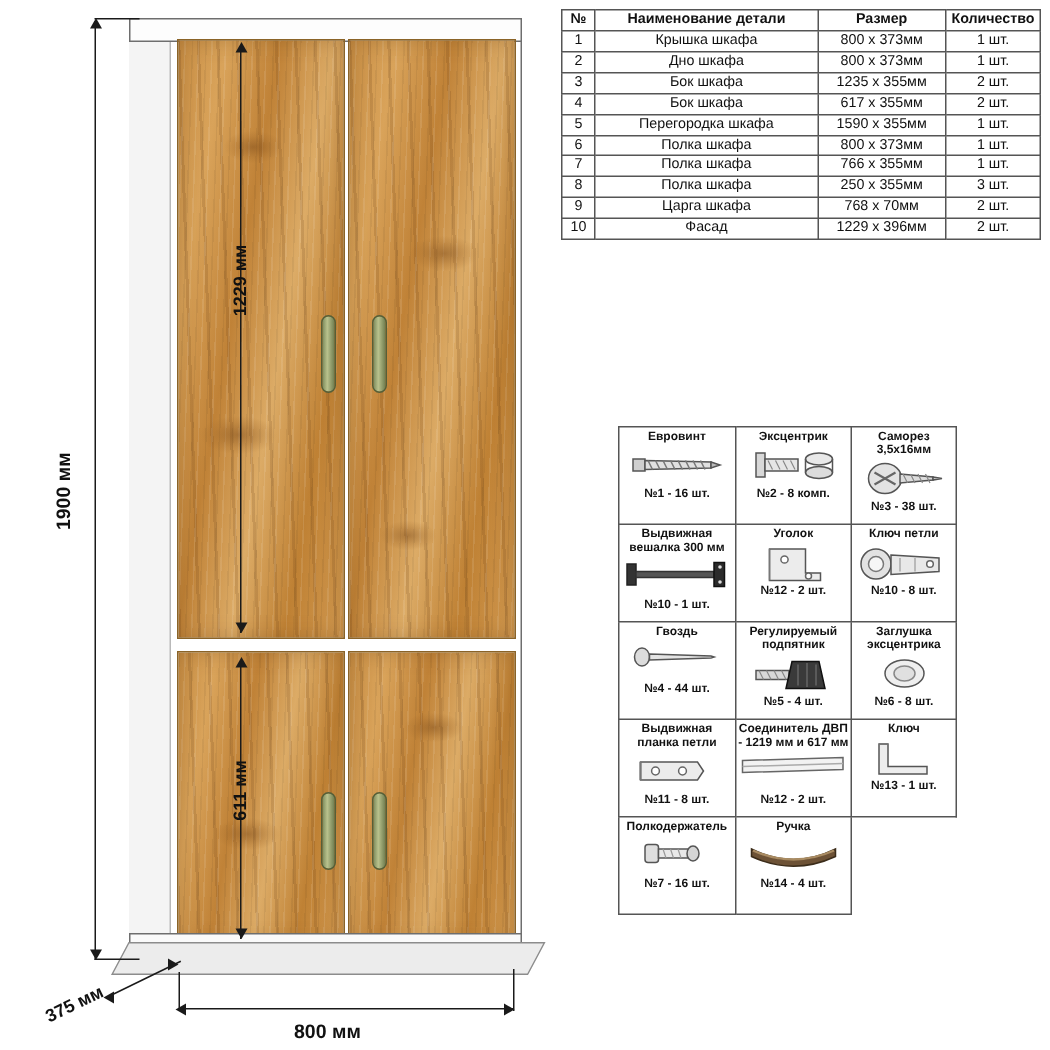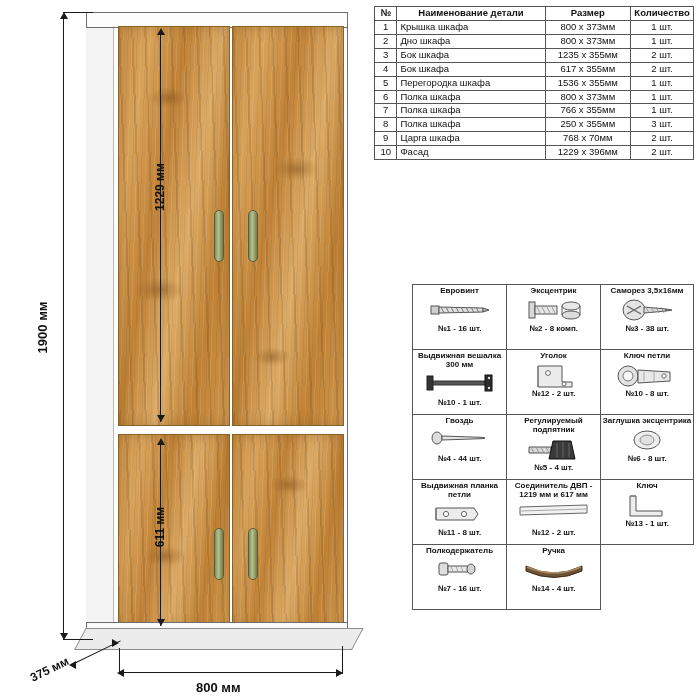--- a/index.html
+++ b/index.html
@@ -200,30 +200,30 @@
     padding: 1px 3px;
     vertical-align: middle;
     line-height: 1.15;
   }
   .parts-table th {
     font-weight: bold;
     text-align: center;
     font-size: 9.5px;
   }
   .col-num   { width: 16px; text-align: center; }
-  .col-name  { width: 150px; text-align: left; }
+  .col-name  { width: 150px; text-align: center; }
   .col-size  { width: 84px; text-align: center; }
   .col-qty   { width: 56px; text-align: center; }
 
   
   .hw-grid {
     position: absolute;
     left: 412px;
     top: 284px;
-    width: 282px;
+    width: 226px;
     border-collapse: collapse;
     font-size: 8px;
     color: #111;
   }
   .hw-grid td {
     border: 1px solid #555;
     width: 94px;
     height: 60px;
     padding: 2px 1px;
     text-align: center;
@@ -347,21 +347,21 @@
       </tr>
       <tr>
         <td class="col-num">4</td>
         <td class="col-name">Бок шкафа</td>
         <td class="col-size">617 х 355мм</td>
         <td class="col-qty">2 шт.</td>
       </tr>
       <tr>
         <td class="col-num">5</td>
         <td class="col-name">Перегородка шкафа</td>
-        <td class="col-size">1536 х 355мм</td>
+        <td class="col-size">1590 х 355мм</td>
         <td class="col-qty">1 шт.</td>
       </tr>
       <tr>
         <td class="col-num">6</td>
         <td class="col-name">Полка шкафа</td>
         <td class="col-size">800 х 373мм</td>
         <td class="col-qty">1 шт.</td>
       </tr>
       <tr>
         <td class="col-num">7</td>

